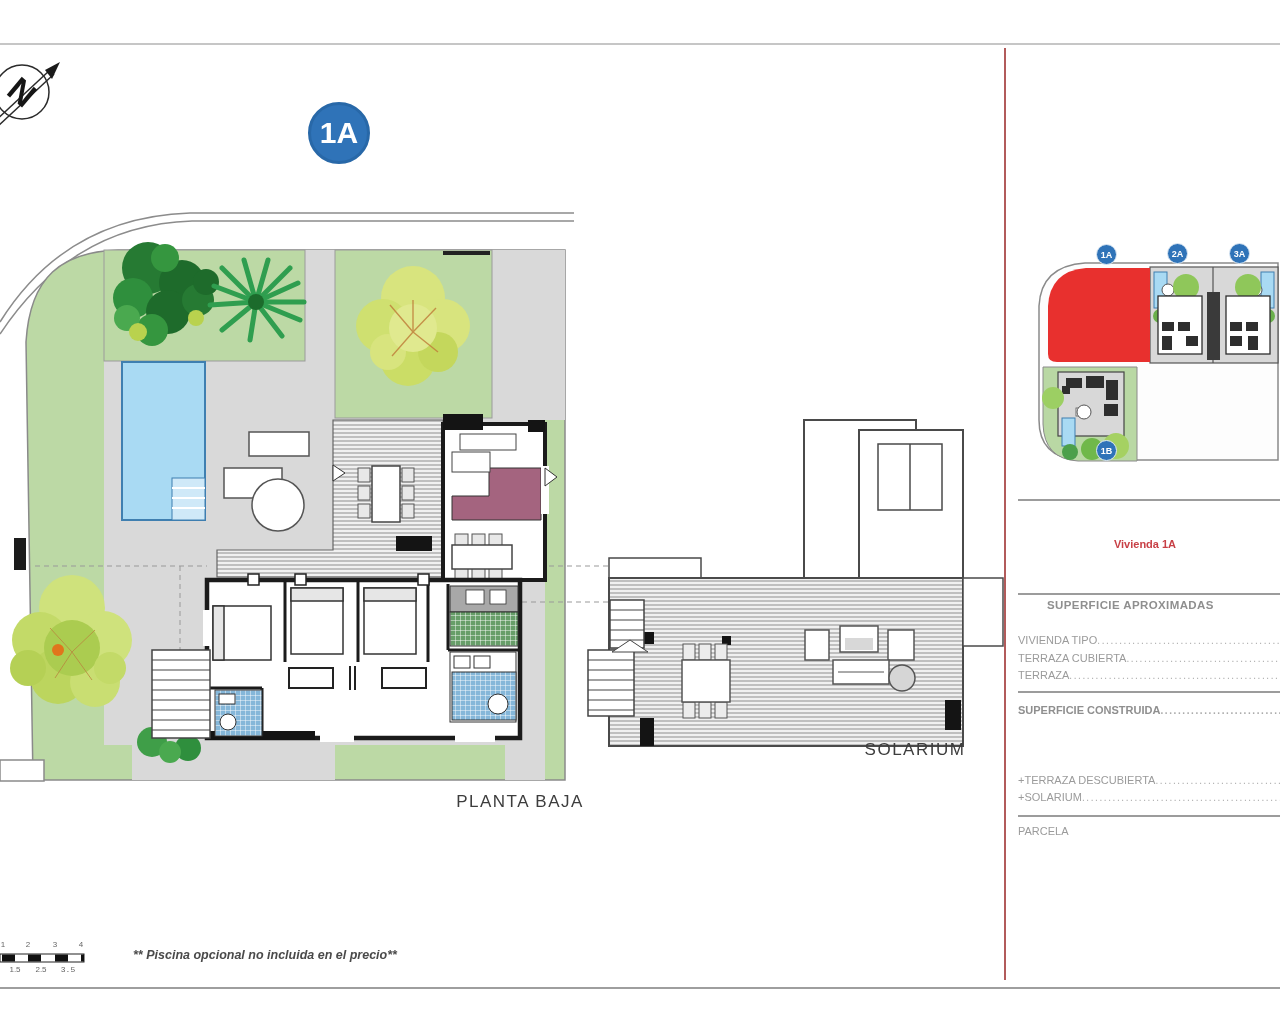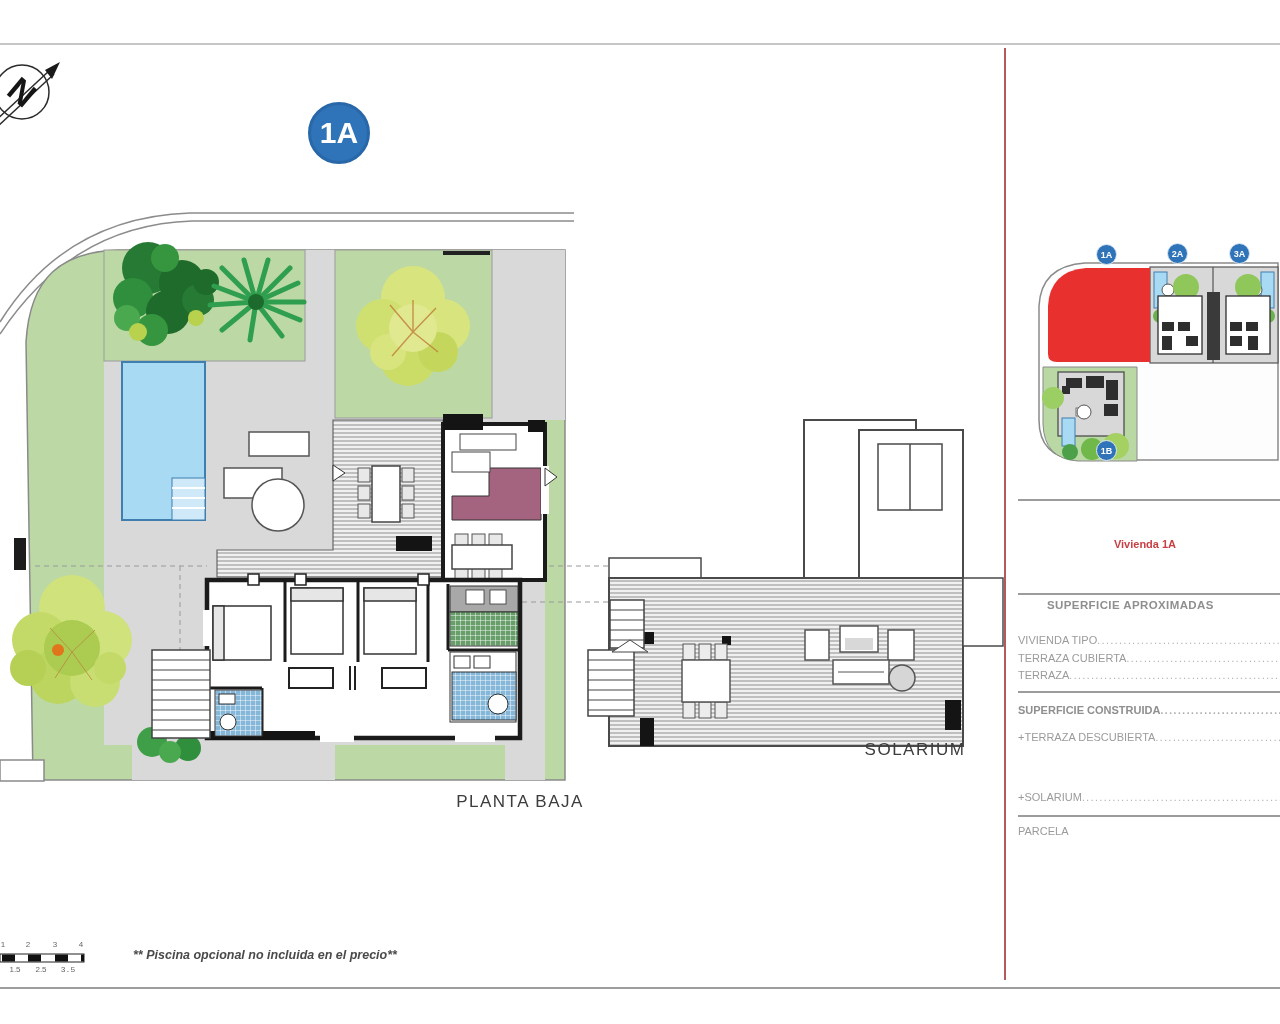--- a/index.html
+++ b/index.html
@@ -401,21 +401,21 @@
 </div>
 <div class="abs prow" style="top:669px;">
   <span>TERRAZA</span>
       <span class="dots"></span>
 </div>
 <div class="abs prule" style="top:691px;"></div>
 <div class="abs prow bold" style="top:704px;">
   <span>SUPERFICIE CONSTRUIDA</span>
       <span class="dots"></span>
 </div>
-<div class="abs prow" style="top:731px;">
+<div class="abs prow" style="top:774px;">
   <span>+TERRAZA DESCUBIERTA</span>
       <span class="dots"></span>
 </div>
 <div class="abs prow" style="top:791px;">
   <span>+SOLARIUM</span>
       <span class="dots"></span>
 </div>
 <div class="abs prule" style="top:815px;"></div>
 <div class="abs prow" style="top:825px;flex-direction:column;">
   <span>PARCELA</span>

